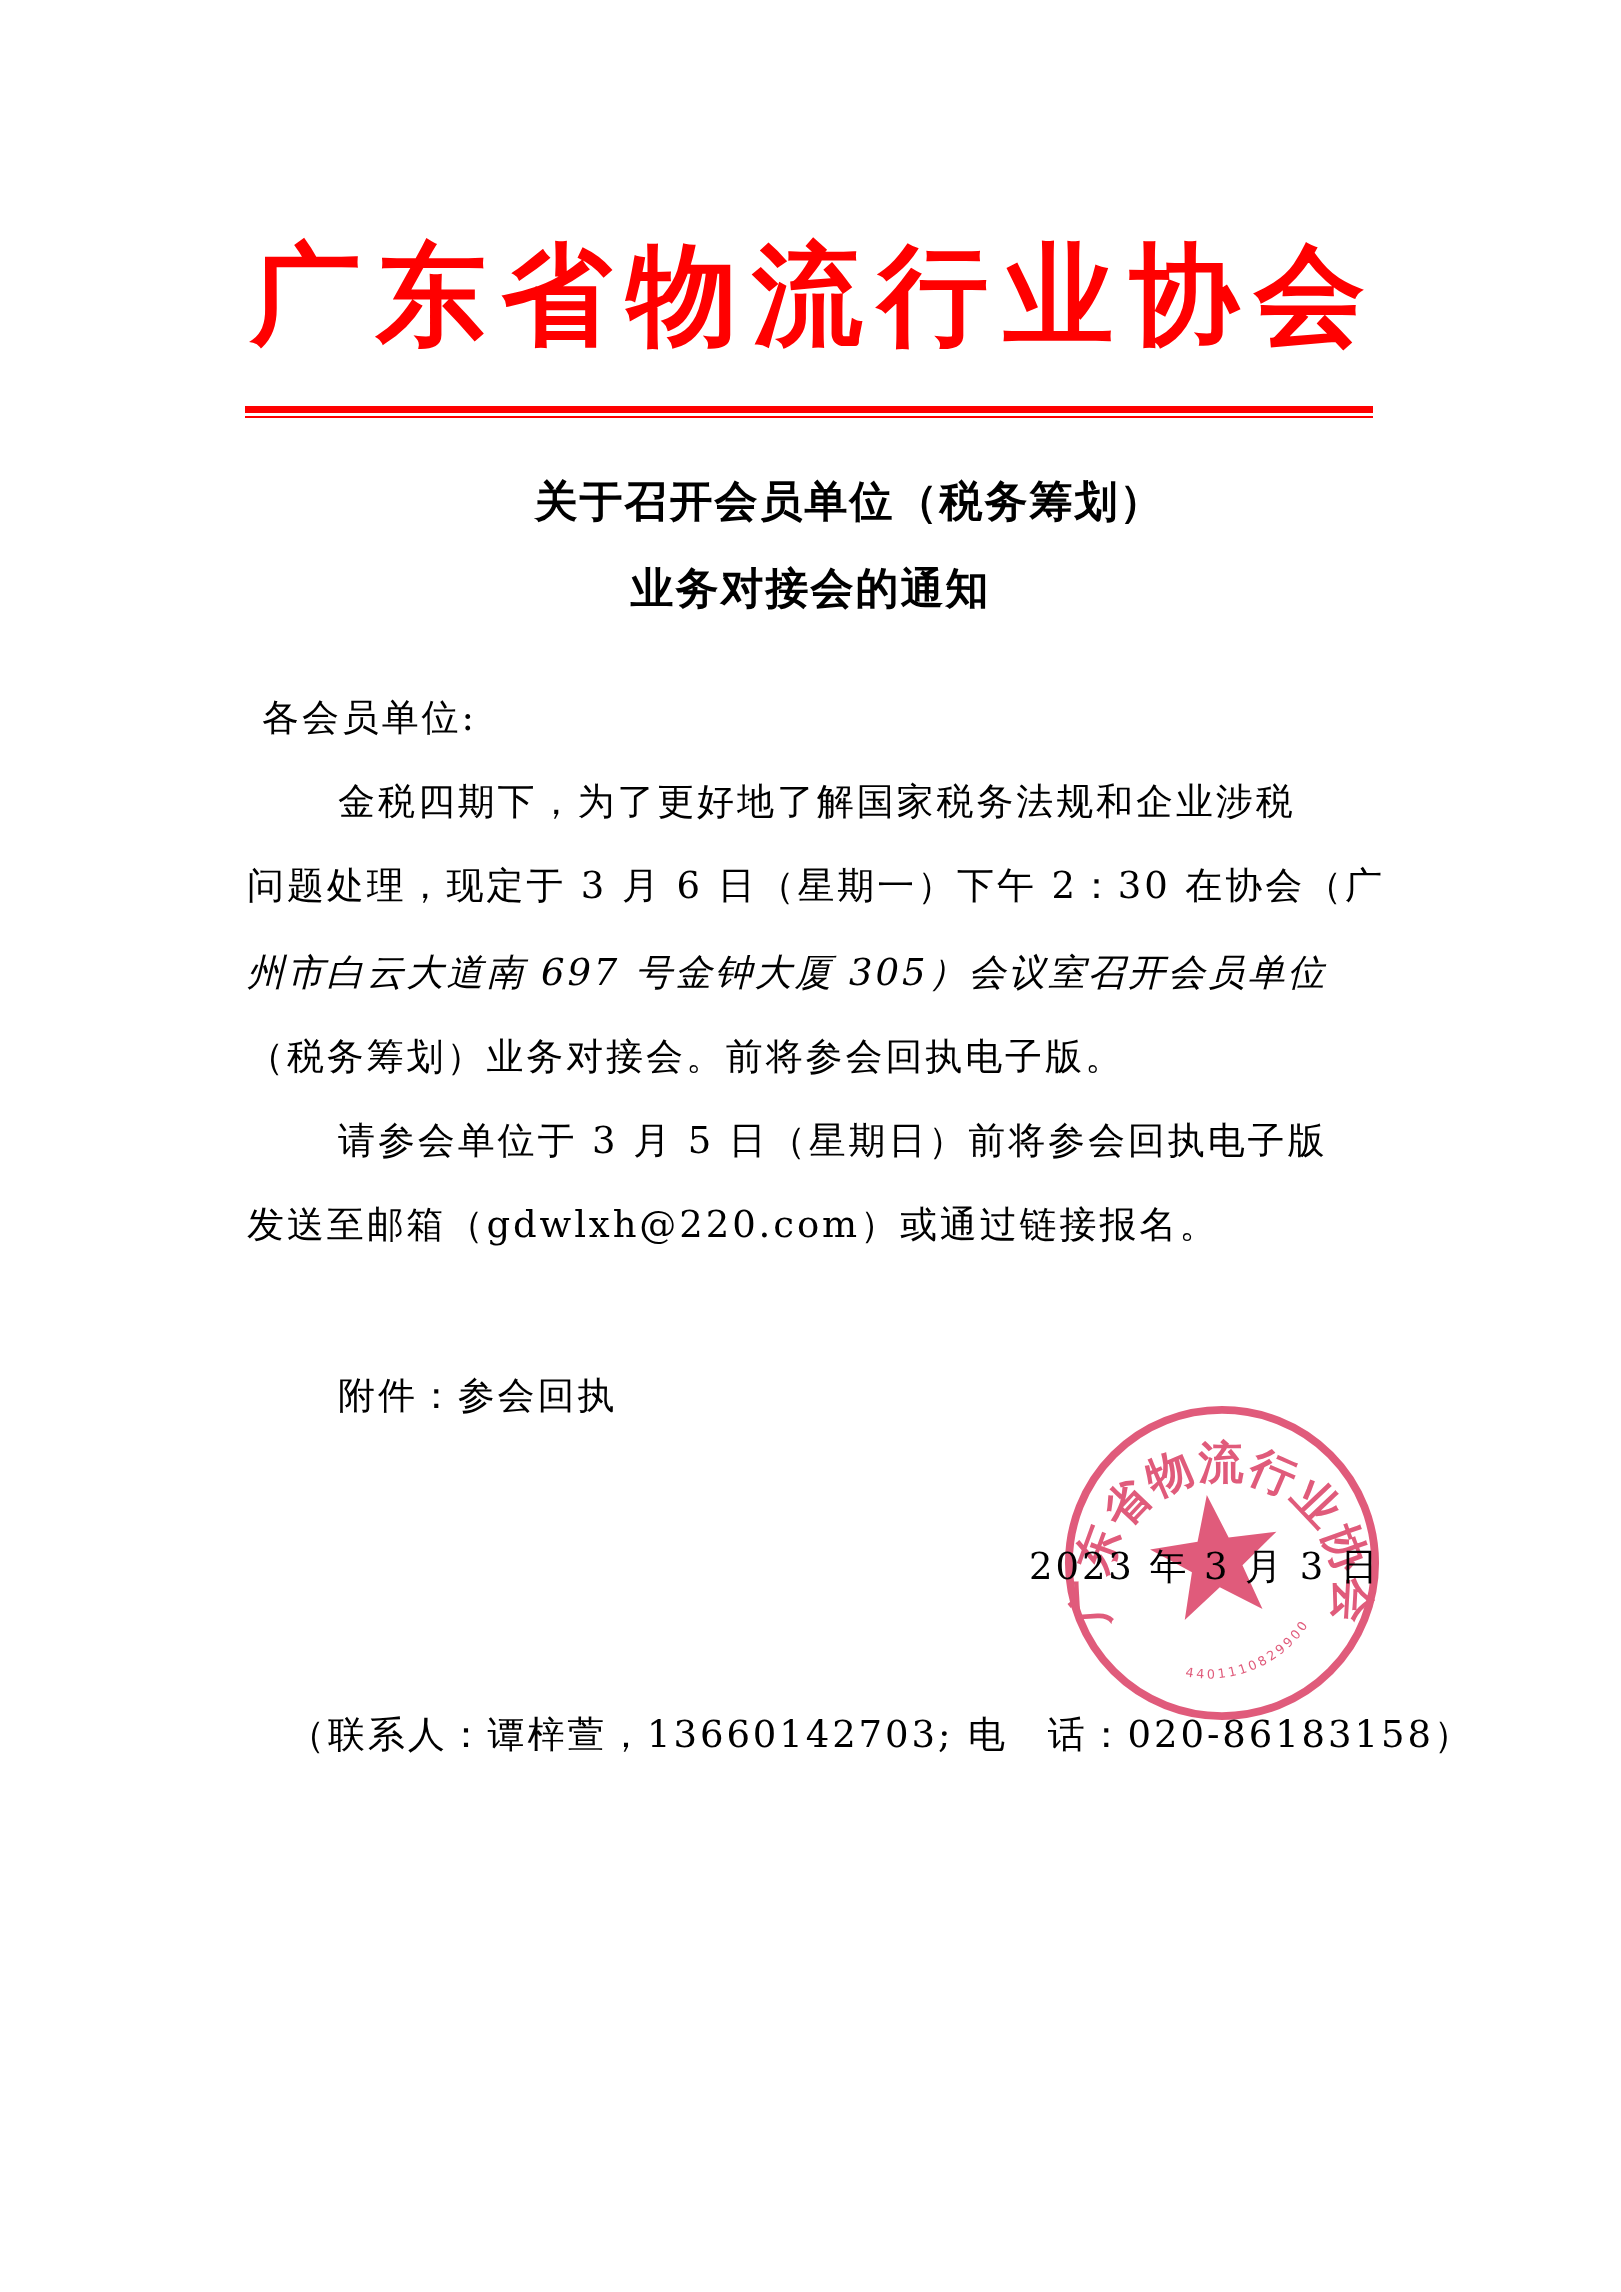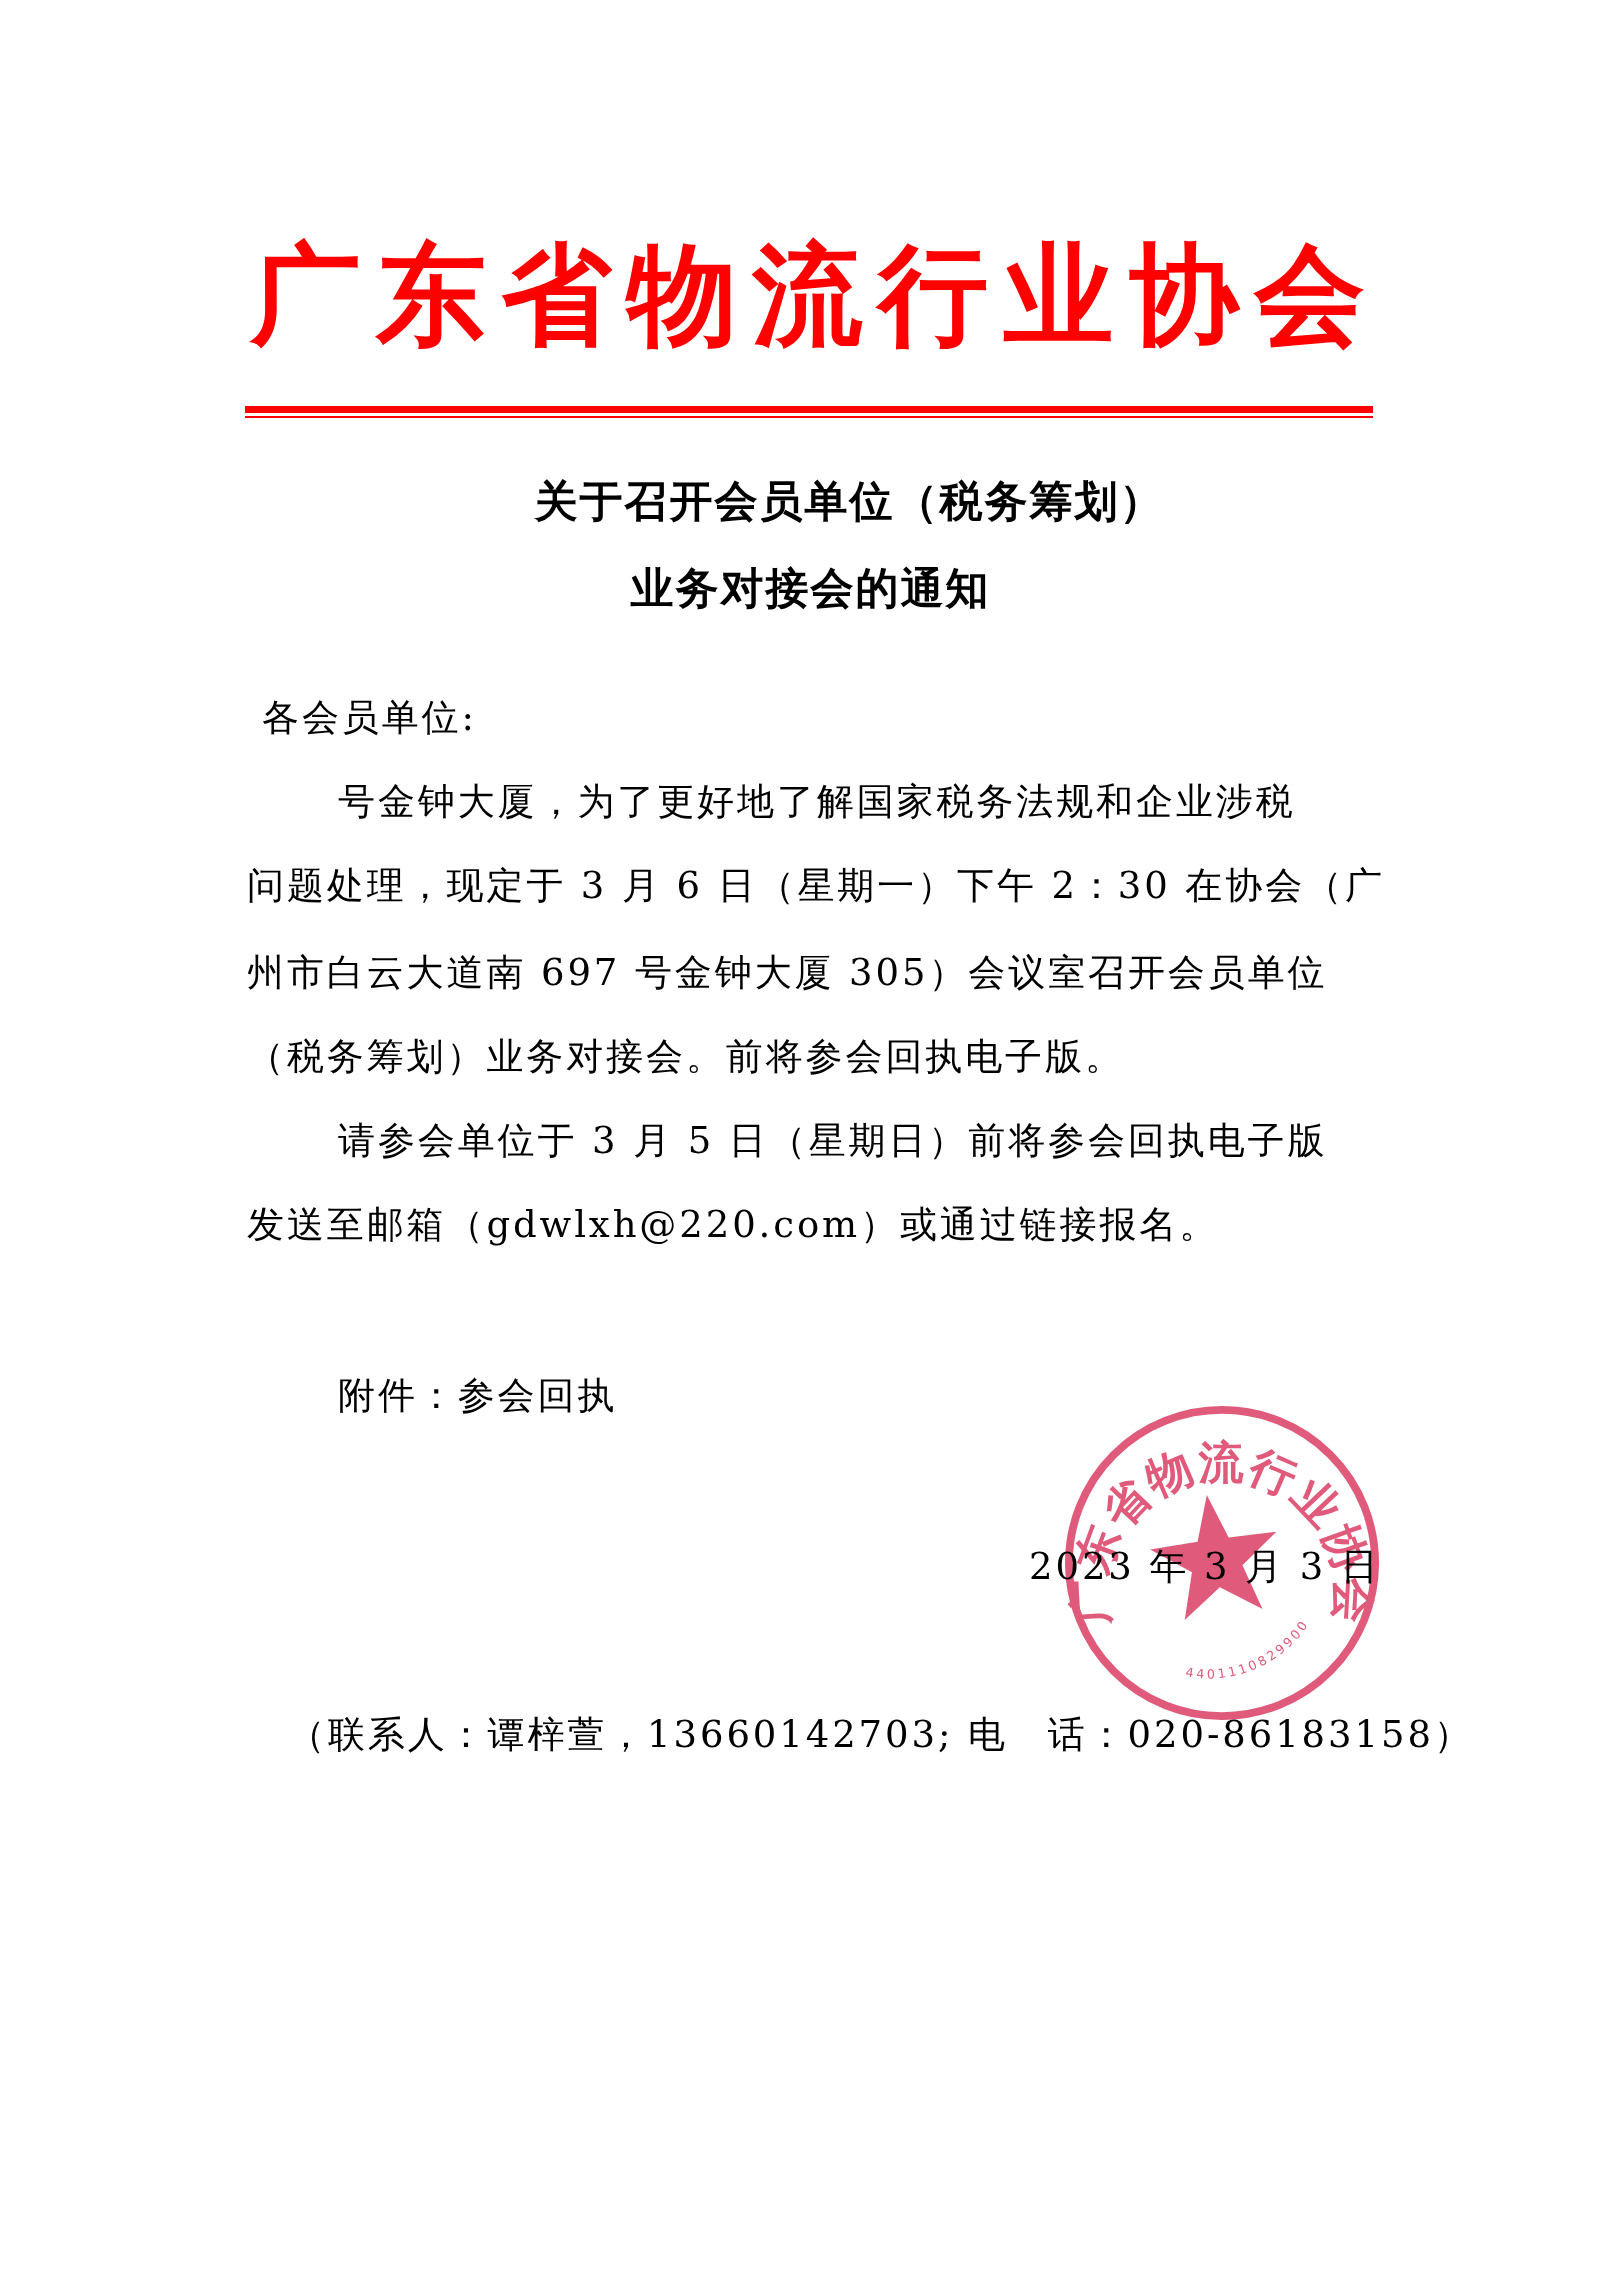--- a/index.html
+++ b/index.html
@@ -94,23 +94,23 @@
 </div>
 <div class="abs rule-thick"></div>
 <div class="abs rule-thin"></div>
 
 <div class="abs title title-1">关于召开会员单位（税务筹划）</div>
 <div class="abs title title-2">业务对接会的通知</div>
 
 <div class="abs body-text salutation">各会员单位:</div>
 
 <div class="abs body-text p1">
-  <div class="line indent" style="top:0px;">号金钟大厦，为了更好地了解国家税务法规和企业涉税</div>
+  <div class="line indent" style="top:0px;">金税四期下，为了更好地了解国家税务法规和企业涉税</div>
   <div class="line" style="top:84px;">问题处理，现定于 3 月 6 日（星期一）下午 2：30 在协会（广</div>
-  <div class="line" style="top:171px;">州市白云大道南 697 号金钟大厦 305）会议室召开会员单位</div>
+  <div class="line" style="top:171px;font-style:italic;">州市白云大道南 697 号金钟大厦 305）会议室召开会员单位</div>
   <div class="line" style="top:255px;">（税务筹划）业务对接会。前将参会回执电子版。</div>
 </div>
 
 <div class="abs body-text p1" style="top:1119px;">
   <div class="line indent" style="top:0px;">请参会单位于 3 月 5 日（星期日）前将参会回执电子版</div>
   <div class="line" style="top:84px;">发送至邮箱（gdwlxh@220.com）或通过链接报名。</div>
 </div>
 
 <div class="abs body-text" style="left:338px; top:1374px;">附件：参会回执</div>
 

